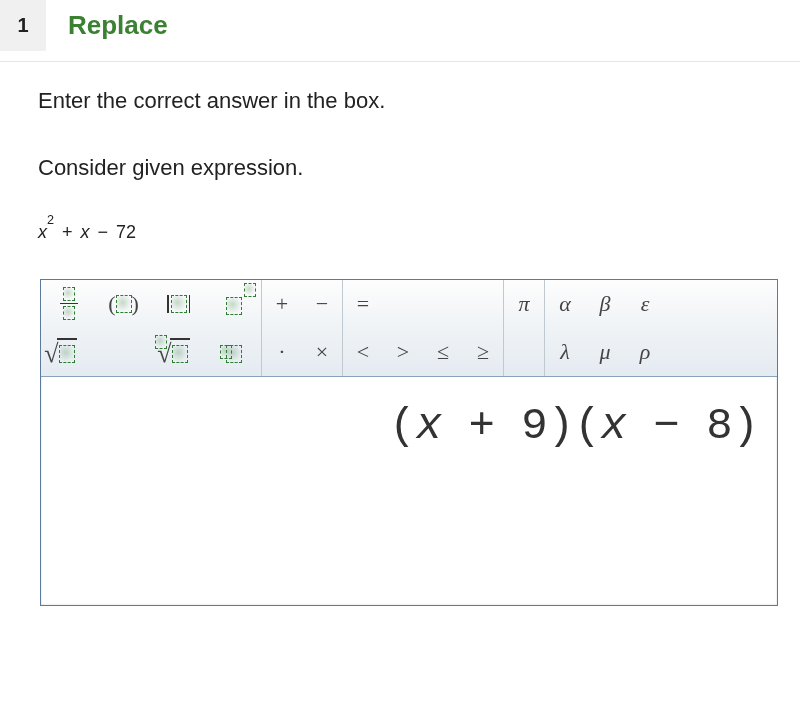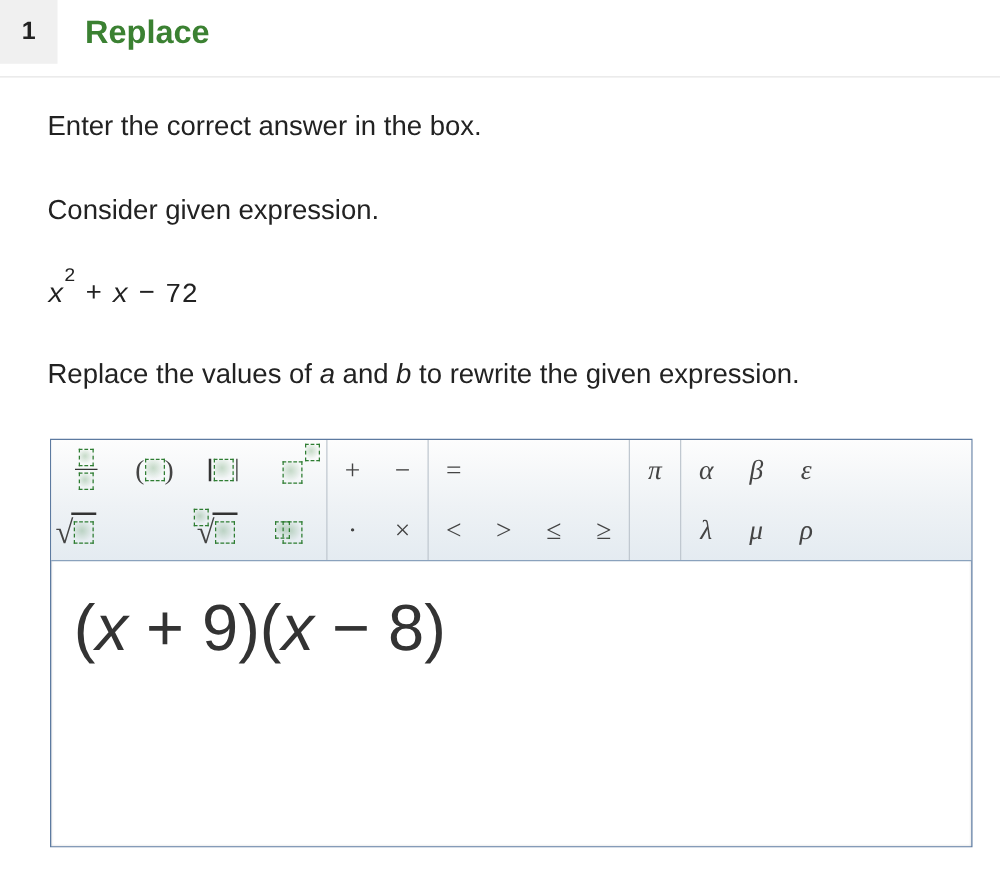--- a/index.html
+++ b/index.html
@@ -36,23 +36,23 @@
   .body {
     padding: 24px 20px 0 38px;
   }
   .prompt, .consider, .replace {
     font-size: 22px;
     margin: 0 0 36px 0;
     line-height: 1.4;
   }
   .replace em { font-style: italic; }
   .expr {
-    font-family: Liberation Mono, monospace;
+    font-family: Liberation Sans, sans-serif;
     font-style: italic;
-    font-size: 22px;
+    font-size: 18px;
     margin: 0 0 36px 0;
   }
   .expr sup { font-size: 0.7em; font-style: normal; position: relative; top: -0.5em; }
   .expr .op { font-style: normal; padding: 0 8px; }
 
   
   .editor {
     border: 1px solid #5c7aa0;
     margin: 8px 2px 0 2px;
     box-shadow: inset 0 0 2px rgba(0,0,0,.2);
@@ -124,24 +124,25 @@
 
   
   .sub-sub { position: absolute; bottom: 6px; right: 10px; }
 
   
   .greek { font-style: italic; font-family: Georgia, serif; }
 
   .entry {
     min-height: 180px;
     padding: 24px 18px;
-    font-family: Liberation Sans, sans-serif;
-    font-size: 52px;
+    font-family: Liberation Mono, monospace;
+    font-size: 44px;
     font-style: italic;
     color: #333;
+    text-align: right;
   }
   .entry .up { font-style: normal; letter-spacing: 0; }
 </style>
 </head>
 <body>
 
 <div class="page">
 
   <div class="header">
     <div class="qnum">1</div>
@@ -150,23 +151,20 @@
 
   <div class="body">
 
     <p class="prompt">Enter the correct answer in the box.</p>
     <p class="consider">Consider given expression.</p>
 
     <p class="expr">
       <span>x</span><sup>2</sup><span class="op">+</span><span>x</span><span class="op">−</span><span style="font-style:normal">72</span>
     </p>
 
-    <p class="replace">
-      <span>Replace the values of </span><em>a</em><span> and </span><em>b</em><span> to rewrite the given expression.</span>
-    </p>
 
     <div class="editor">
 
       <div class="toolbar">
 
         <div class="tool-col">
           <div class="tool-row">
             <div class="tool-btn">
               <span class="frac">
                   <span class="ph sm"></span>

